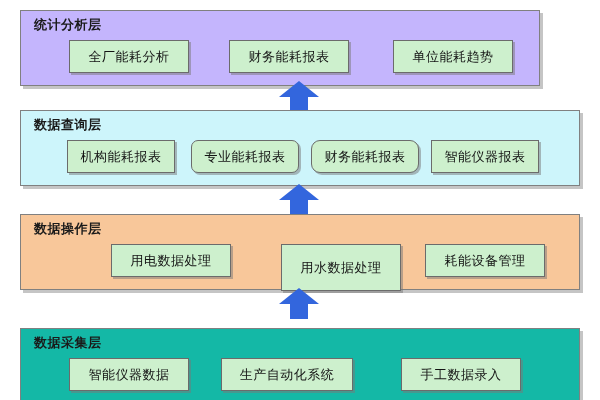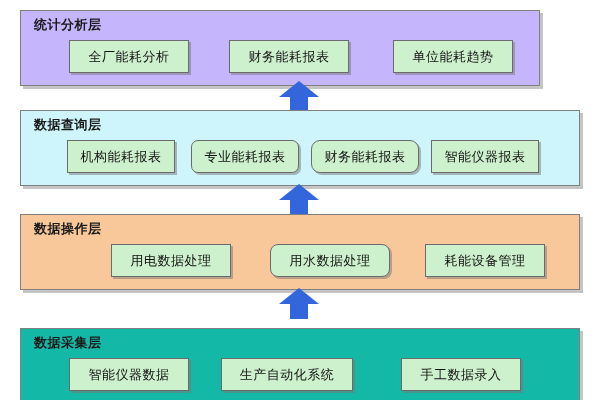--- a/index.html
+++ b/index.html
@@ -86,21 +86,21 @@
 
   <div class="arrow" style="left:277px; top:183px;">
     <svg width="44" height="32" viewBox="0 0 44 32">
       <polygon points="22,1 42,17 31,17 31,32 13,32 13,17 2,17" fill="#3366dd"></polygon>
     </svg>
   </div>
 
   <div class="layer" style="left:20px; top:214px; width:560px; height:76px; background:#f8c79a;">
     <div class="layer-title">数据操作层</div>
     <div class="node" style="left:90px; top:29px; width:120px; height:33px;">用电数据处理</div>
-    <div class="node" style="left:249px; top:29px; width:120px; height:33px;border-radius:8px;">用水数据处理</div>
+    <div class="node" style="left:260px; top:29px; width:120px; height:47px;">用水数据处理</div>
     <div class="node" style="left:404px; top:29px; width:120px; height:33px;">耗能设备管理</div>
   </div>
 
   <div class="arrow" style="left:277px; top:287px;">
     <svg width="44" height="32" viewBox="0 0 44 32">
       <polygon points="22,1 42,17 31,17 31,32 13,32 13,17 2,17" fill="#3366dd"></polygon>
     </svg>
   </div>
 
   <div class="layer" style="left:20px; top:328px; width:560px; height:76px; background:#14b8a6;">

